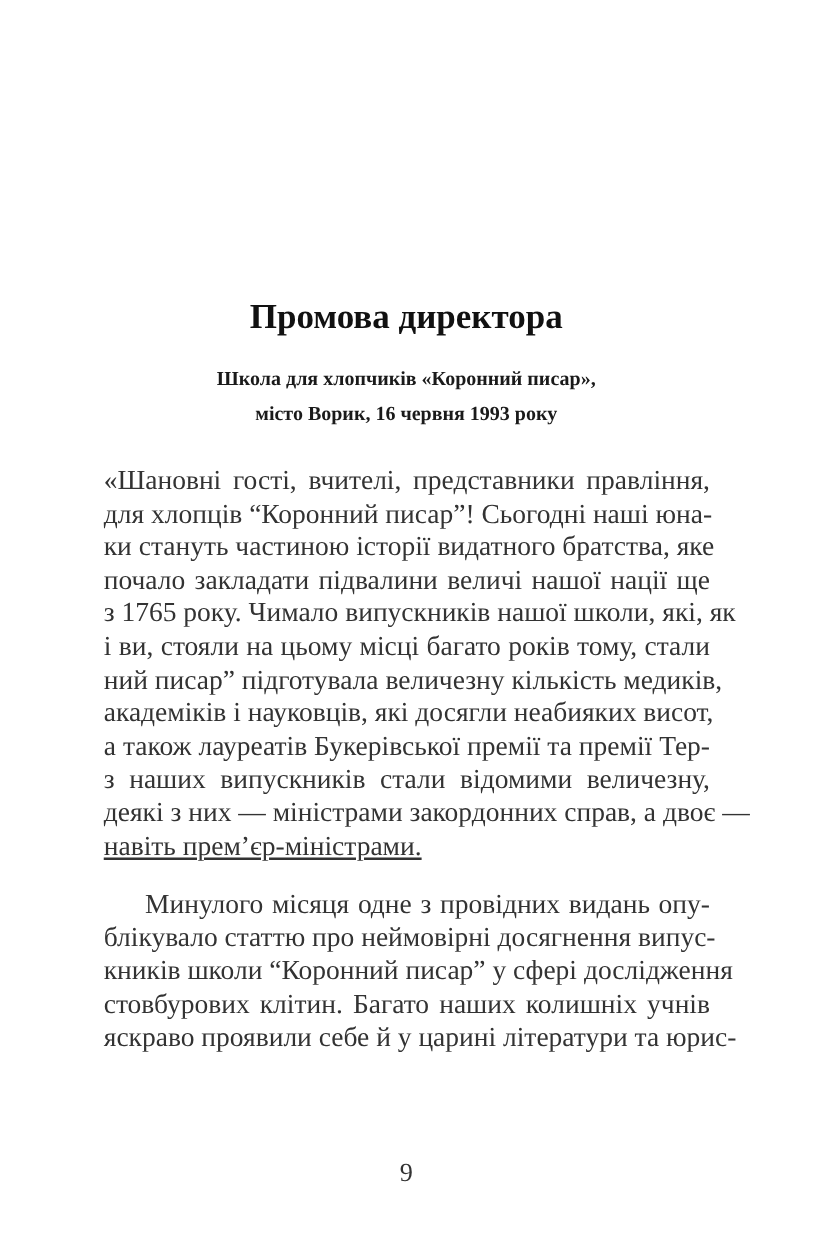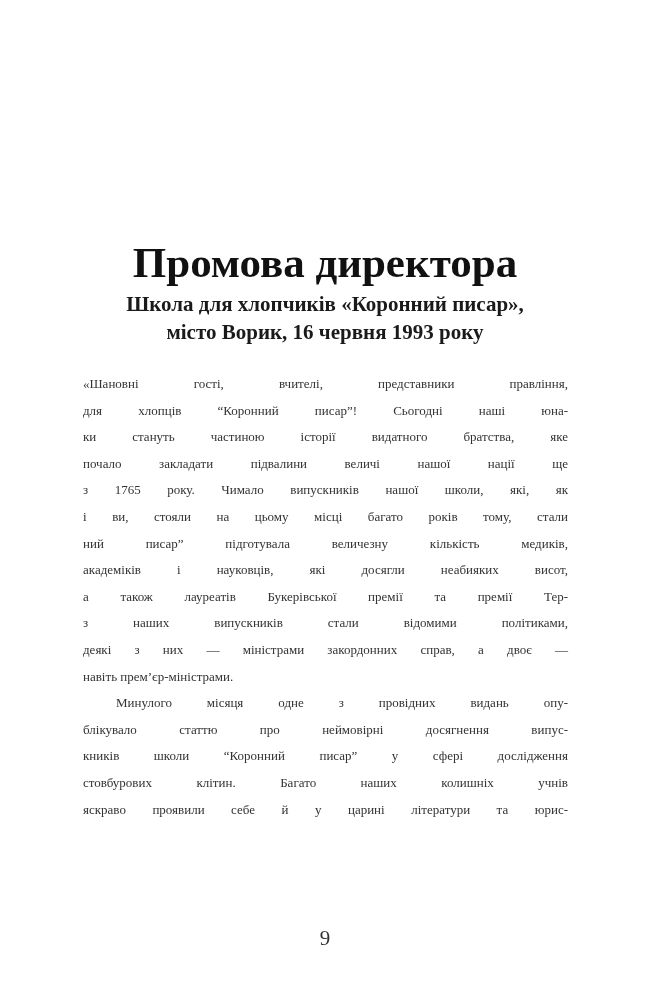--- a/index.html
+++ b/index.html
@@ -5,36 +5,36 @@
   html, body { margin: 0; padding: 0; }
   body {
     width: 650px; height: 1000px; background: #ffffff;
     position: relative; overflow: hidden;
     font-family: "Liberation Serif", "DejaVu Serif", serif;
     color: #2a2a2a;
   }
   .page { position: absolute; left: 0; top: 0; width: 650px; height: 1000px; }
   .title {
     position: absolute; left: 0; width: 650px; top: 238px;
-    text-align: center; font-weight: bold; font-size: 43px;
+    text-align: center; font-weight: bold; font-size: 28px;
     color: #111; letter-spacing: 0px;
   }
   .subtitle {
     position: absolute; left: 0; width: 650px; top: 290px;
-    text-align: center; font-weight: bold; font-size: 21px; line-height: 28px;
+    text-align: center; font-weight: bold; font-size: 16px; line-height: 28px;
     color: #1a1a1a;
   }
   .subtitle div { white-space: nowrap; }
   .body {
     position: absolute; left: 83px; width: 485px; top: 371px;
-    font-size: 13px; line-height: 26.6px; color: #333;
+    font-size: 22px; line-height: 26.6px; color: #333;
   }
   .line { white-space: nowrap; text-align: justify; text-align-last: justify; height: 26.6px; }
-  .line.last { text-align-last: left; }
-  .line.indent { padding-left: 33px; }
+  .line.last { text-align-last: left; text-decoration: underline; }
+  .line.indent { padding-left: 33px; margin-top: 20px; }
   .pagenum {
     position: absolute; left: 0; width: 650px; top: 926px;
     text-align: center; font-size: 21px; color: #333;
   }
 </style>
 </head>
 <body>
 
 <div class="page">
   <div class="title">Промова директора</div>
@@ -47,21 +47,21 @@
     <div>
       <div class="line">«Шановні гості, вчителі, представники правління,</div>
       <div class="line">для хлопців “Коронний писар”! Сьогодні наші юна-</div>
       <div class="line">ки стануть частиною історії видатного братства, яке</div>
       <div class="line">почало закладати підвалини величі нашої нації ще</div>
       <div class="line">з 1765 року. Чимало випускників нашої школи, які, як</div>
       <div class="line">і ви, стояли на цьому місці багато років тому, стали</div>
       <div class="line">ний писар” підготувала величезну кількість медиків,</div>
       <div class="line">академіків і науковців, які досягли неабияких висот,</div>
       <div class="line">а також лауреатів Букерівської премії та премії Тер-</div>
-      <div class="line">з наших випускників стали відомими політиками,</div>
+      <div class="line">з наших випускників стали відомими величезну,</div>
       <div class="line">деякі з них — міністрами закордонних справ, а двоє —</div>
       <div class="line last">навіть прем’єр-міністрами.</div>
     </div>
     <div>
       <div class="line indent">Минулого місяця одне з провідних видань опу-</div>
       <div class="line">блікувало статтю про неймовірні досягнення випус-</div>
       <div class="line">кників школи “Коронний писар” у сфері дослідження</div>
       <div class="line">стовбурових клітин. Багато наших колишніх учнів</div>
       <div class="line">яскраво проявили себе й у царині літератури та юрис-</div>
     </div>

